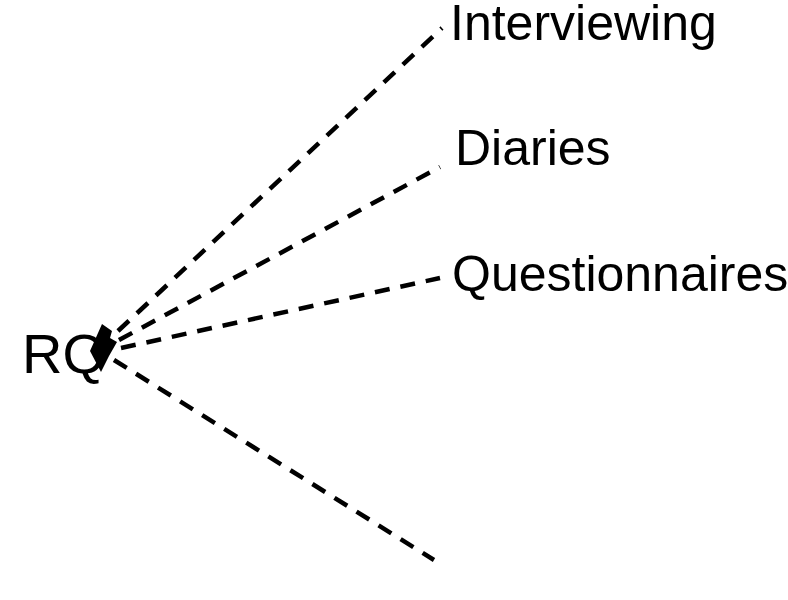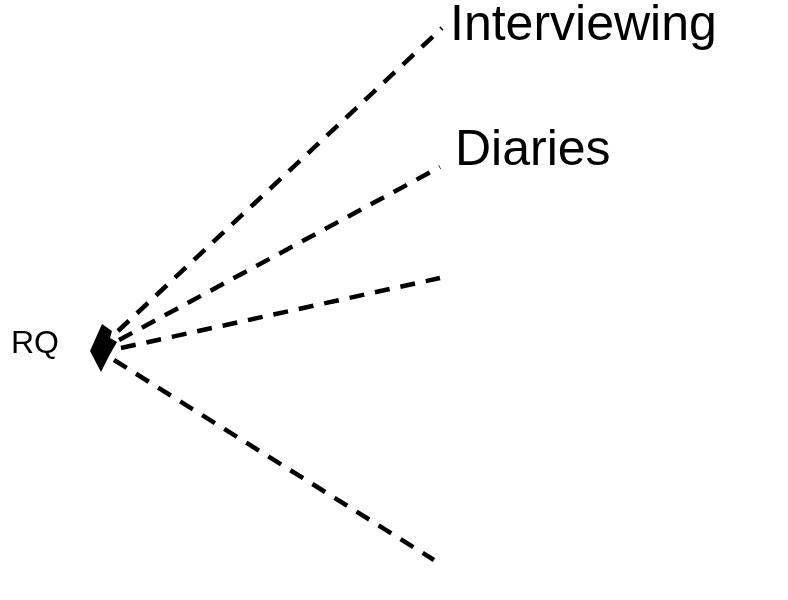--- a/index.html
+++ b/index.html
@@ -23,23 +23,23 @@
     height: 600px;
   }
   .label {
     position: absolute;
     line-height: 1;
     white-space: nowrap;
     color: #000000;
     font-weight: 500;
   }
   .root-label {
-    left: 11px;
+    left: 22px;
     top: 326px;
-    font-size: 32px;
+    font-size: 56px;
   }
   .branch-label {
     font-size: 50px;
   }
   .branch-interviewing   { left: 450px; top: -2px; }
   .branch-diaries        { left: 455px; top: 123px; }
   .branch-questionnaires { left: 452px; top: 249px; }
   .branch-observation    { left: 449px; top: 543px; }
 </style>
 </head>
@@ -54,15 +54,16 @@
     <line x1="114" y1="360" x2="434" y2="560" stroke="#000000" stroke-width="4.5" stroke-dasharray="15 11"></line>
     <polygon points="102,324 90,351 101,372 109,356 113,349 117,342 110,338 112,331" fill="#000000"></polygon>
   </svg>
 
   <div class="label root-label">RQ</div>
 
   <div class="label branch-label branch-interviewing">Interviewing</div>
 
   <div class="label branch-label branch-diaries">Diaries</div>
 
+  <div class="label branch-label branch-questionnaires">Questionnaires</div>
 
 
 </div>
 
 </body></html>

